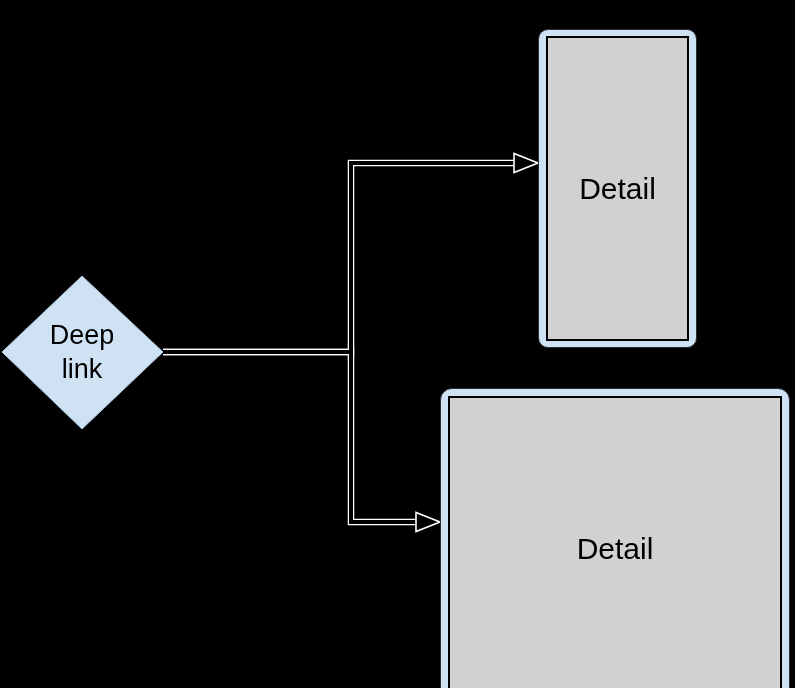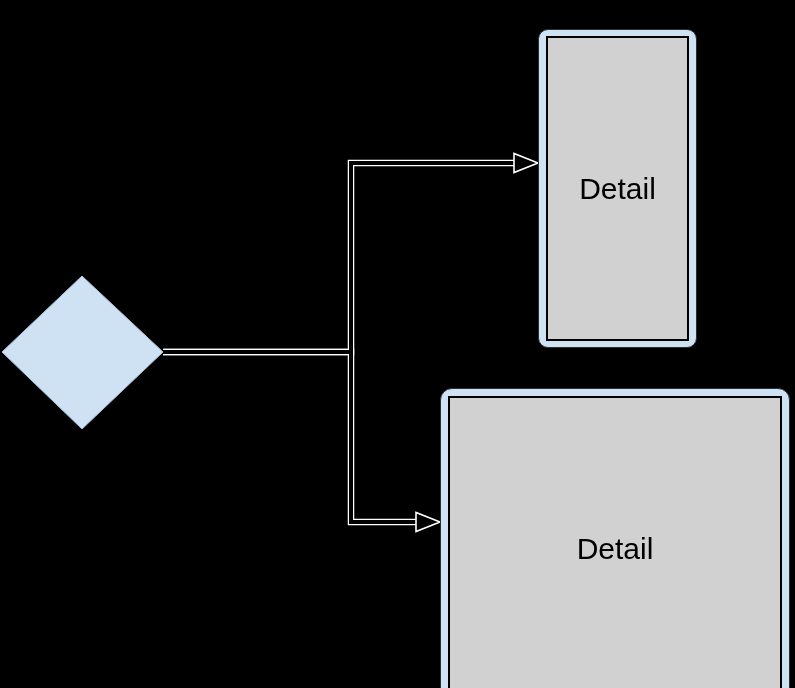--- a/index.html
+++ b/index.html
@@ -120,20 +120,21 @@
 
     <path class="conn-core" d="M163,352 H351 V163 H518"></path>
     <path class="conn-core" d="M163,352 H351 V522 H420"></path>
 
     <polygon class="arrowhead" points="538,163 514,153.5 514,172.5"></polygon>
     <polygon class="arrowhead" points="440,522 416,512.5 416,531.5"></polygon>
 
     <polygon class="diamond-shape" points="82,276 163,352 82,429 2,352"></polygon>
   </svg>
 
+  <div class="diamond-label">Deep link</div>
 
   <div class="device phone">
     <div class="screen">
       <span class="screen-label">Detail</span>
     </div>
   </div>
 
   <div class="device tablet">
     <div class="screen">
       <div class="pane detail">

